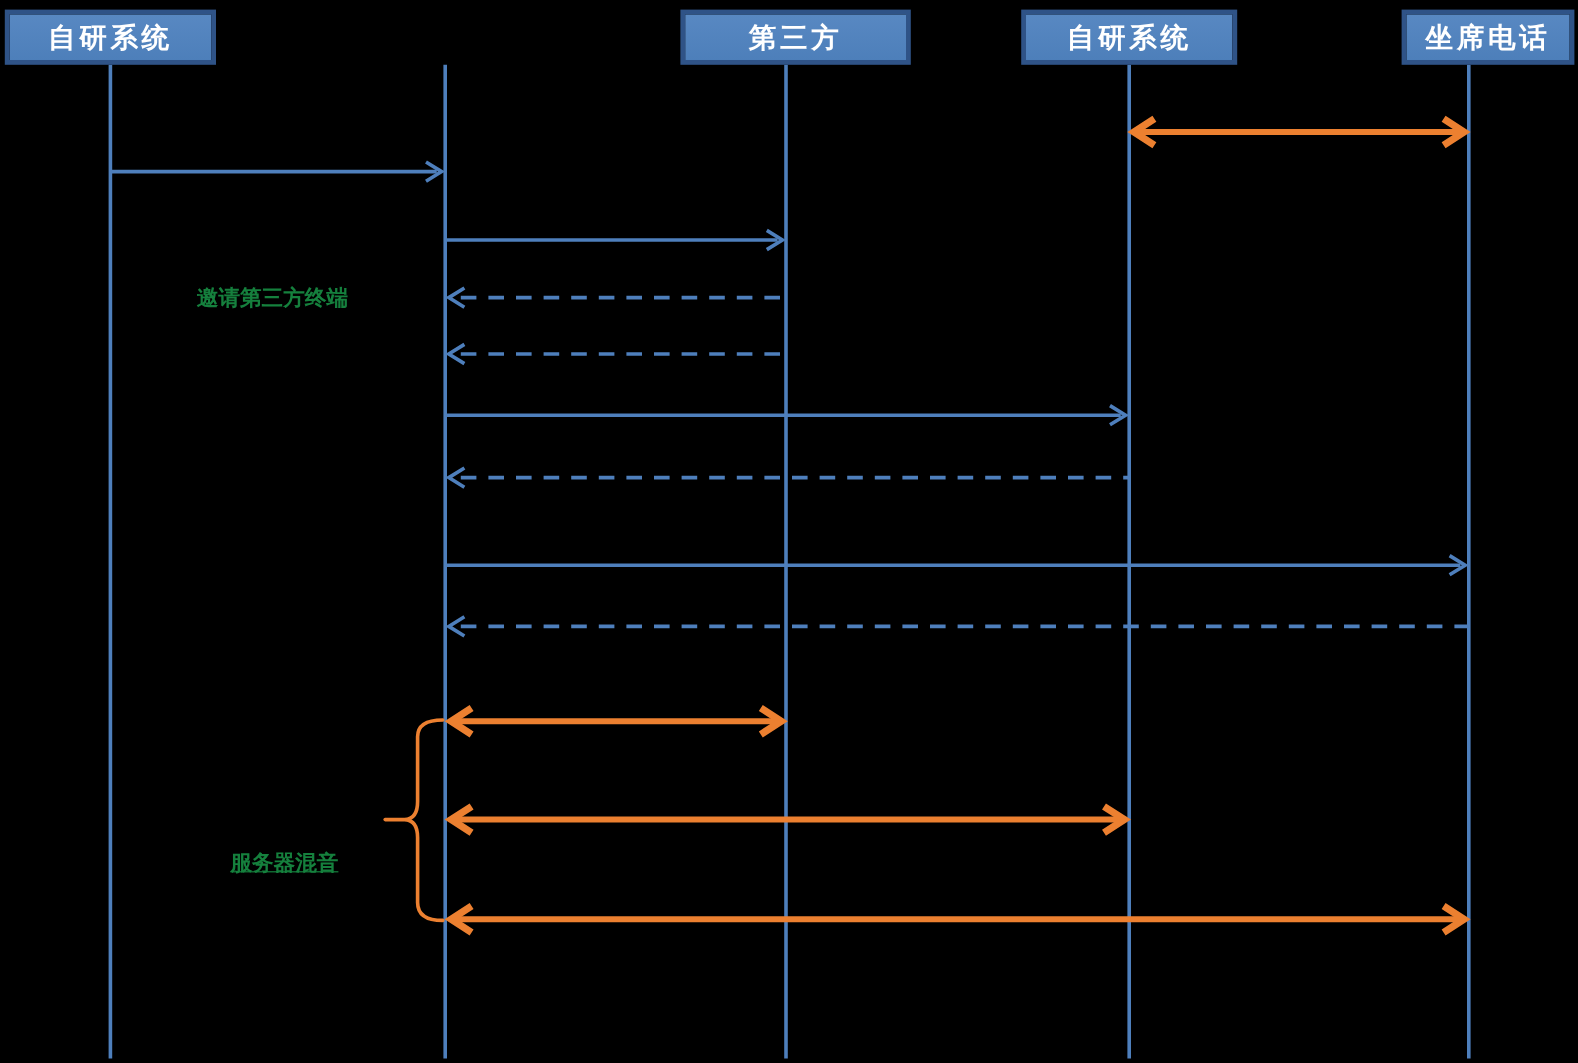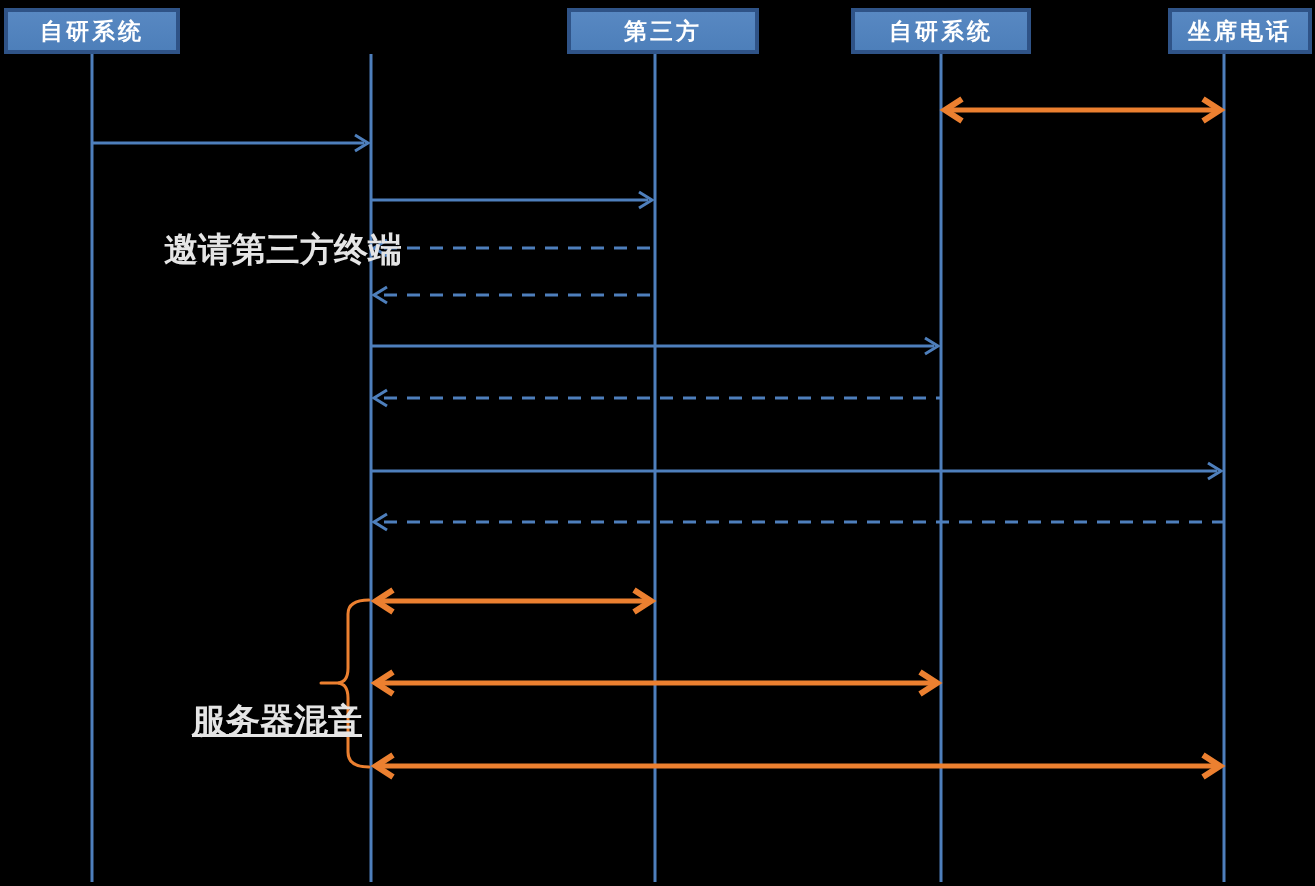--- a/index.html
+++ b/index.html
@@ -16,21 +16,21 @@
     box-sizing:border-box;
     background:linear-gradient(#5888c2,#4d7fba);
     border:4px solid #2f5387;
     display:flex;align-items:center;justify-content:center;
     color:#ffffff;font-weight:bold;font-size:23px;letter-spacing:3px;
     white-space:nowrap;
     text-align:center;
   }
   .note{
     position:absolute;
-    color:#e5e5e5;font-weight:bold;font-size:34px;line-height:32px;
+    color:#15803d;font-weight:bold;font-size:18px;line-height:32px;
     white-space:nowrap;
   }
 </style>
 </head>
 <body>
 
 <div class="stage">
 
   <svg class="layer" width="1315" height="886" viewBox="0 0 1315 886">
 

